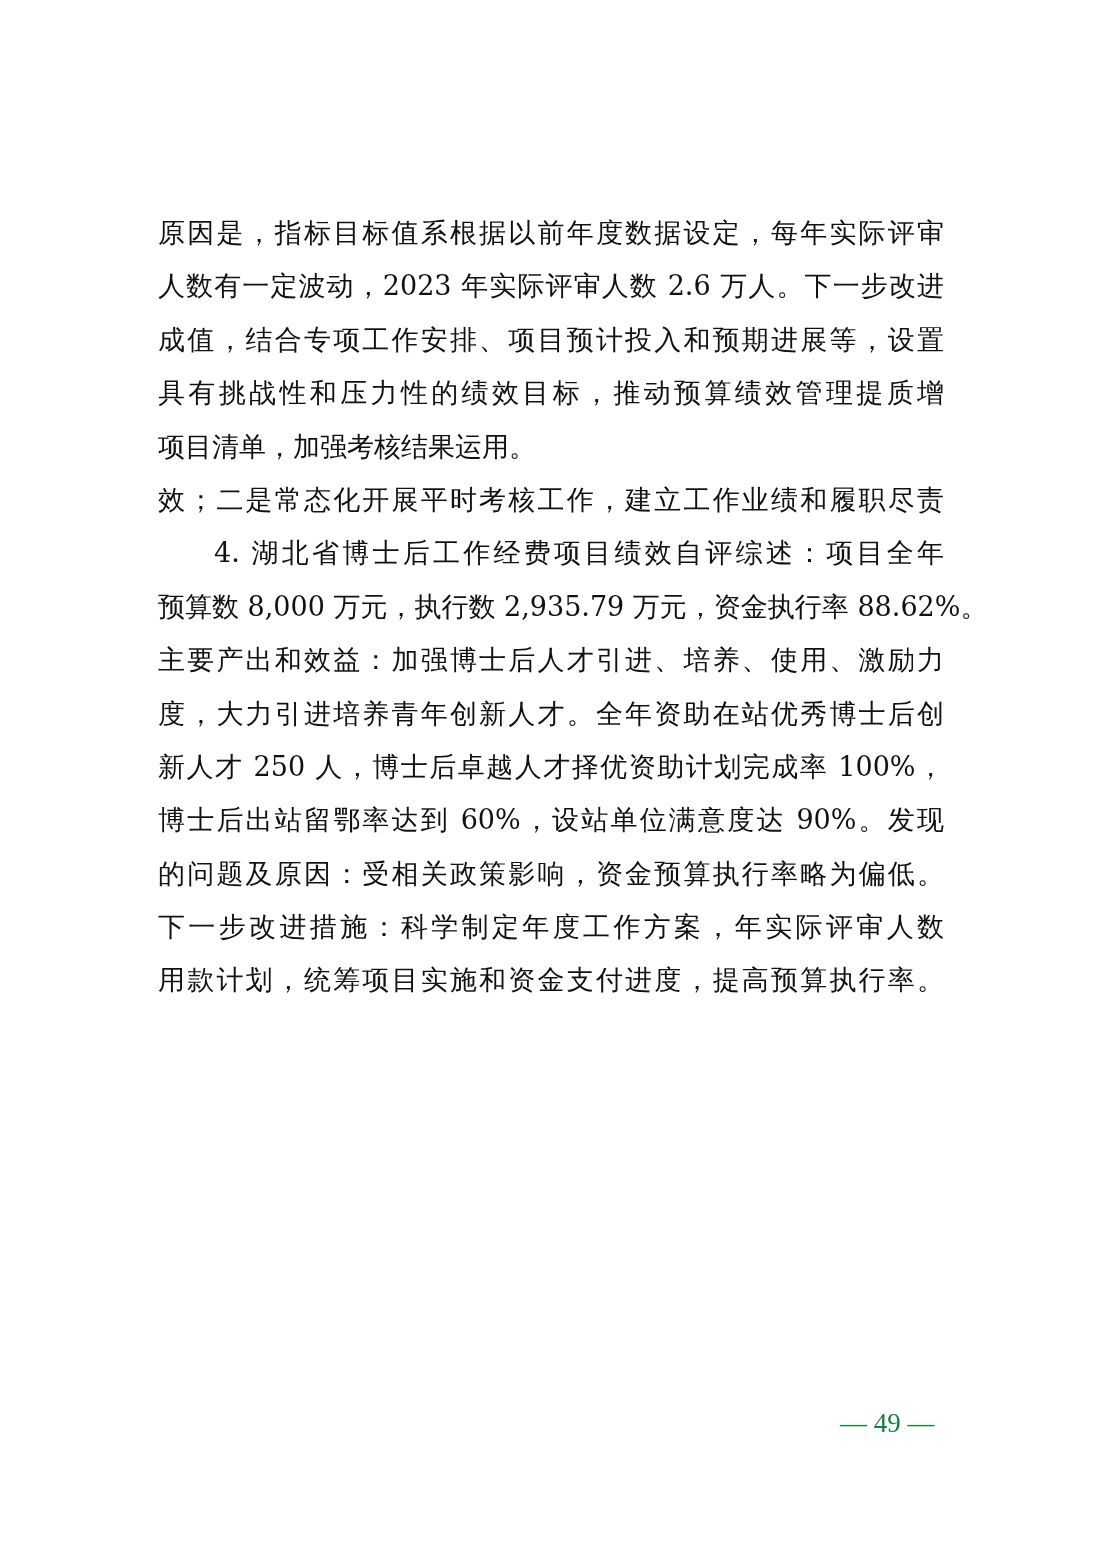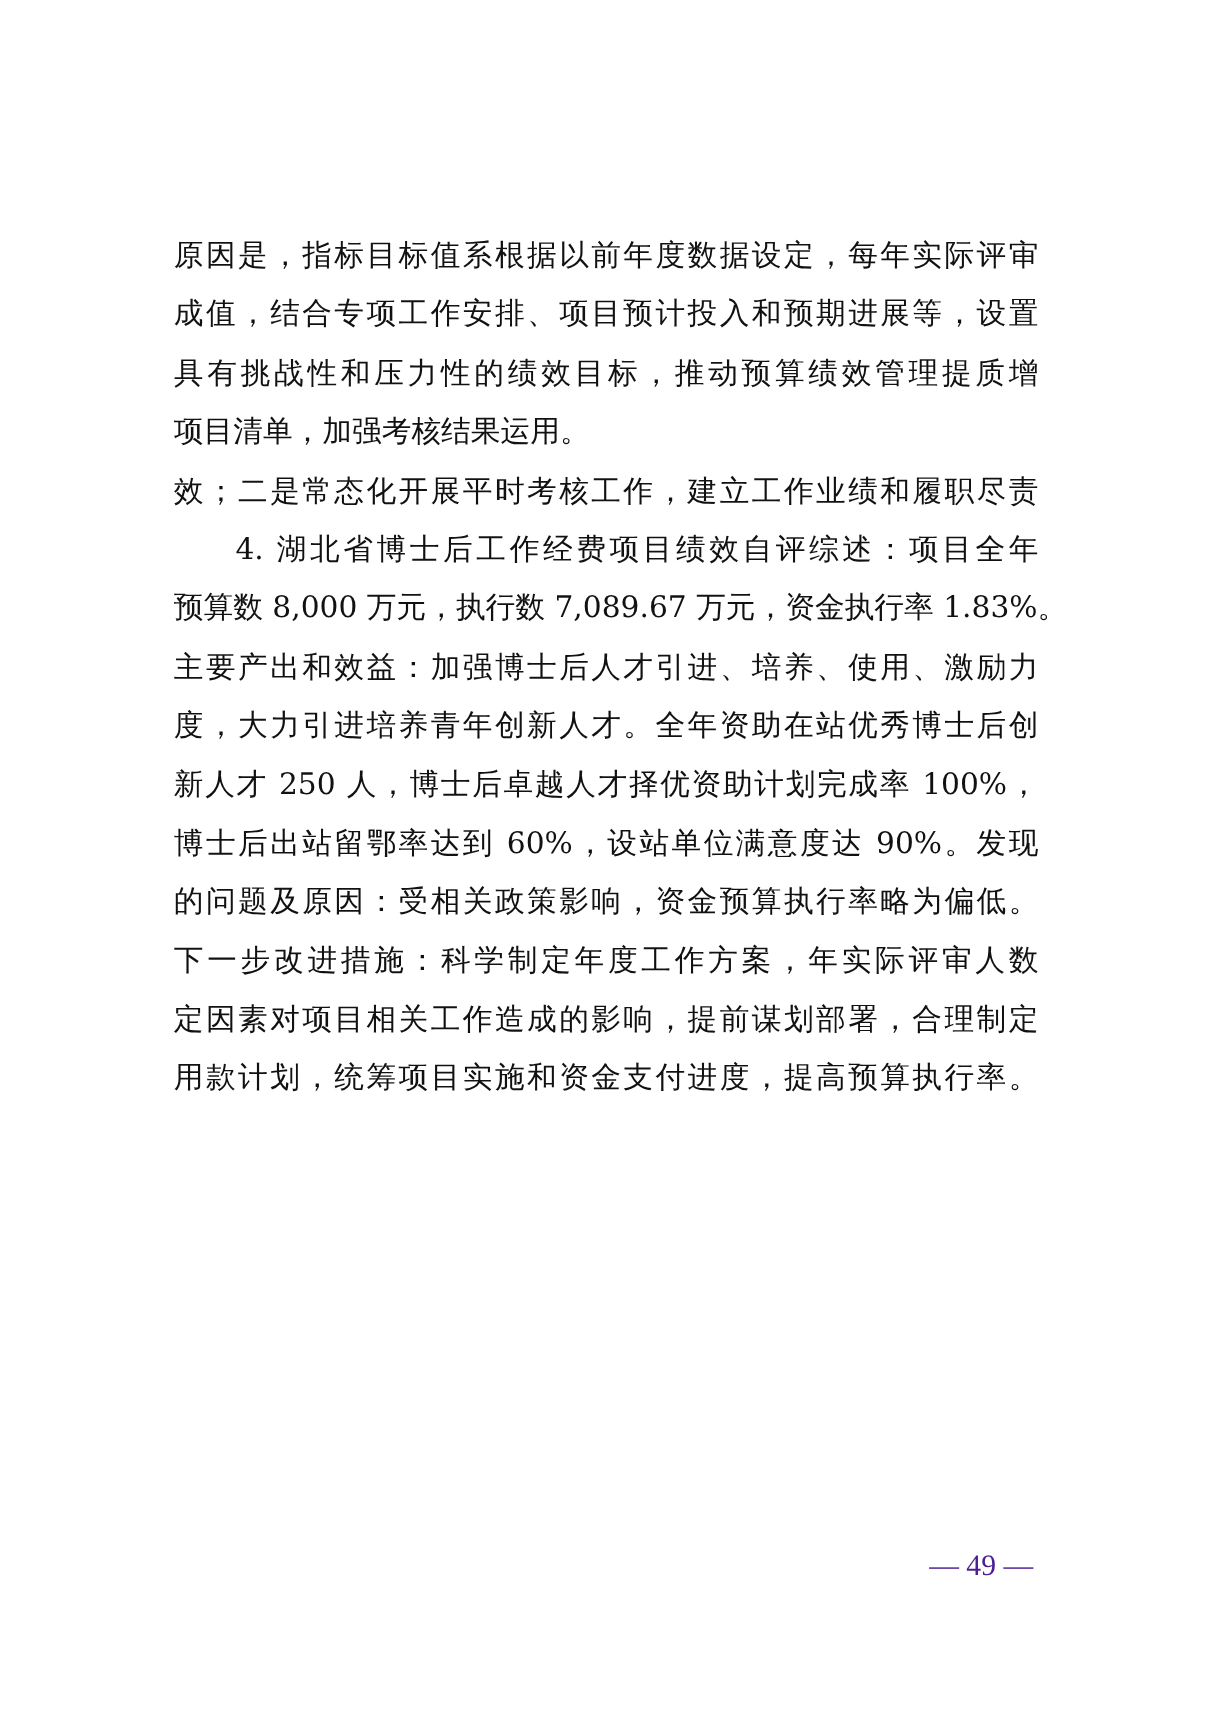--- a/index.html
+++ b/index.html
@@ -25,51 +25,51 @@
     text-align-last: justify;
     letter-spacing: 0px;
   }
   .line.last { text-align-last: left; }
   .line.indent { padding-left: 56px; }
   .page-number {
     position: absolute;
     top: 1408px;
     left: 840px;
     width: 104px;
-    text-align: center;
+    text-align: left;
     font-family: "Liberation Serif", "DejaVu Serif", serif;
     font-size: 27px;
-    color: #4c1d95;
+    color: #15803d;
     white-space: nowrap;
   }
 </style>
 </head>
 <body>
 
 <div class="page">
   <div class="body-text">
 
     <div>
       <span class="line">原因是，指标目标值系根据以前年度数据设定，每年实际评审</span>
+      <span class="line">人数有一定波动，2023 年实际评审人数 2.6 万人。下一步改进</span>
       <span class="line">成值，结合专项工作安排、项目预计投入和预期进展等，设置</span>
       <span class="line">具有挑战性和压力性的绩效目标，推动预算绩效管理提质增</span>
       <span class="line last">项目清单，加强考核结果运用。</span>
       <span class="line">效；二是常态化开展平时考核工作，建立工作业绩和履职尽责</span>
     </div>
 
     <div>
       <span class="line indent">4. 湖北省博士后工作经费项目绩效自评综述：项目全年</span>
-      <span class="line">预算数 8,000 万元，执行数 7,089.67 万元，资金执行率 1.83%。</span>
+      <span class="line">预算数 8,000 万元，执行数 2,935.79 万元，资金执行率 88.62%。</span>
       <span class="line">主要产出和效益：加强博士后人才引进、培养、使用、激励力</span>
       <span class="line">度，大力引进培养青年创新人才。全年资助在站优秀博士后创</span>
       <span class="line">新人才 250 人，博士后卓越人才择优资助计划完成率 100%，</span>
       <span class="line">博士后出站留鄂率达到 60%，设站单位满意度达 90%。发现</span>
       <span class="line">的问题及原因：受相关政策影响，资金预算执行率略为偏低。</span>
       <span class="line">下一步改进措施：科学制定年度工作方案，年实际评审人数</span>
-      <span class="line">定因素对项目相关工作造成的影响，提前谋划部署，合理制定</span>
       <span class="line">用款计划，统筹项目实施和资金支付进度，提高预算执行率。</span>
     </div>
 
 
   </div>
 
   <div class="page-number">— 49 —</div>
 </div>
 
 </body></html>

